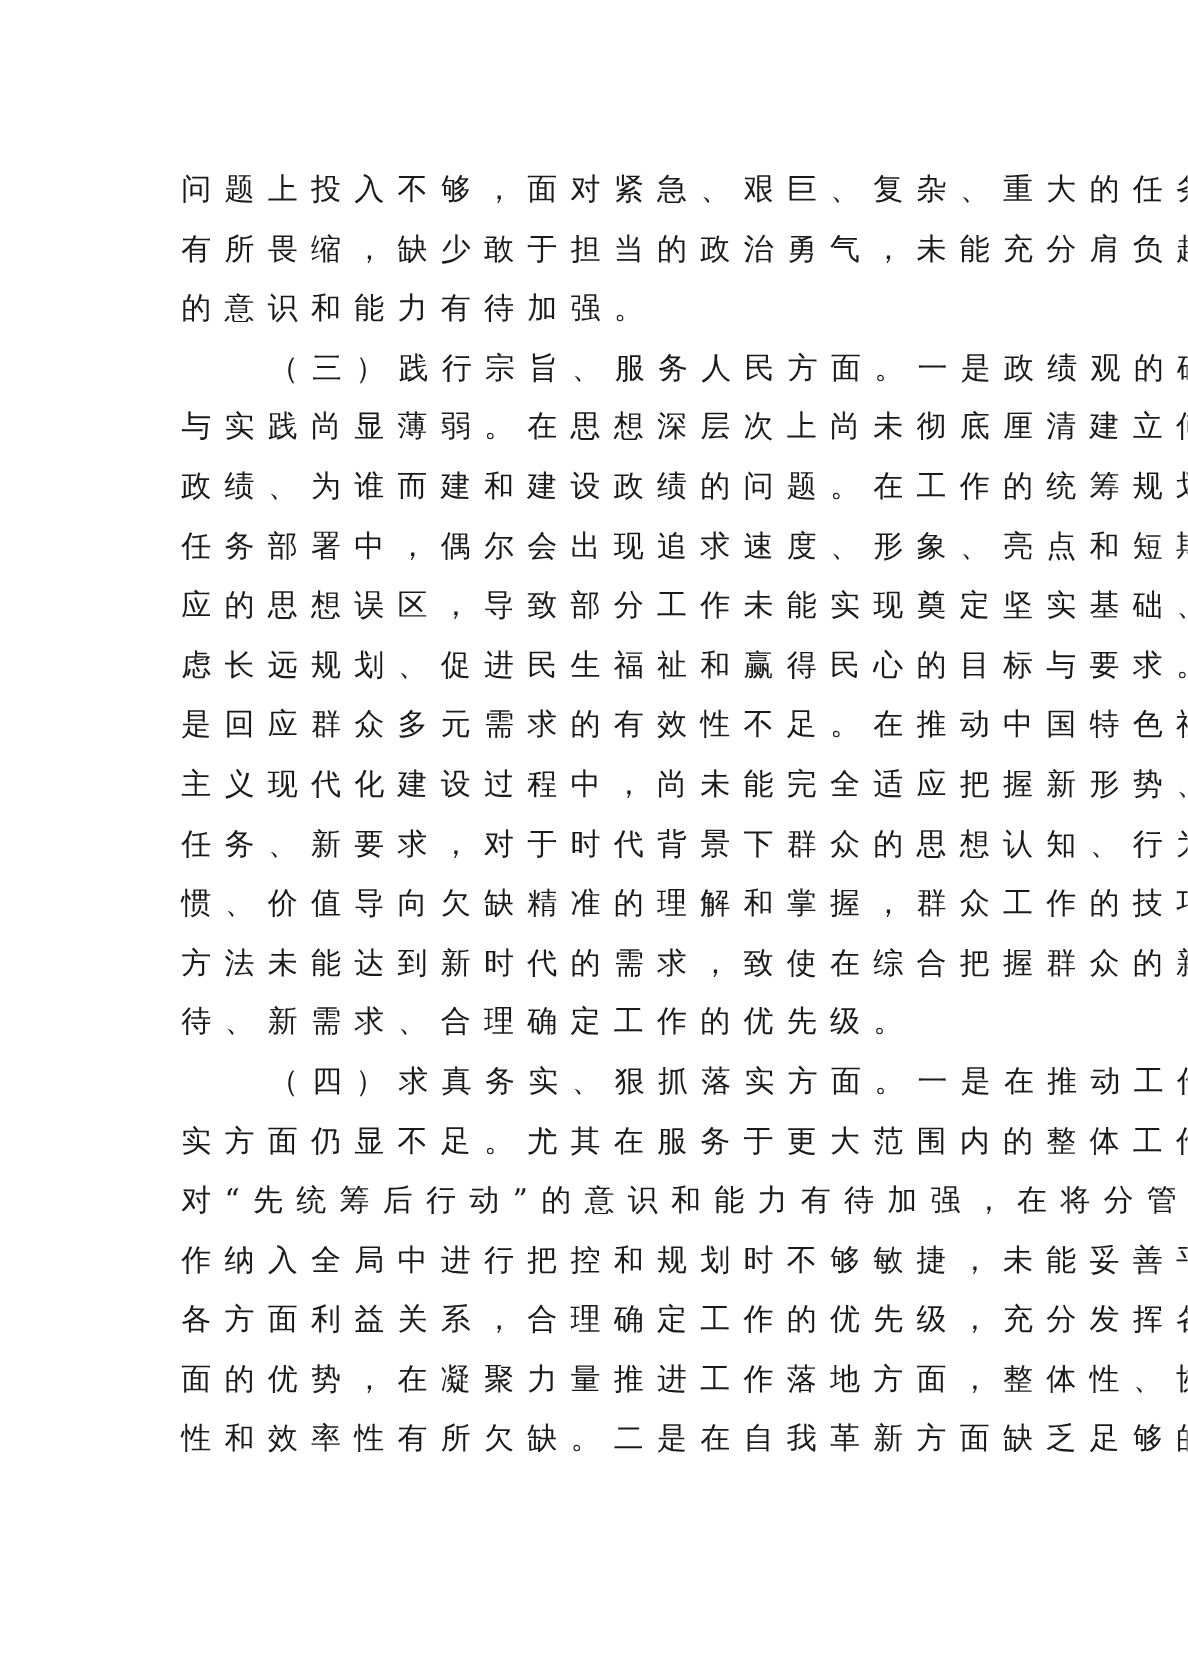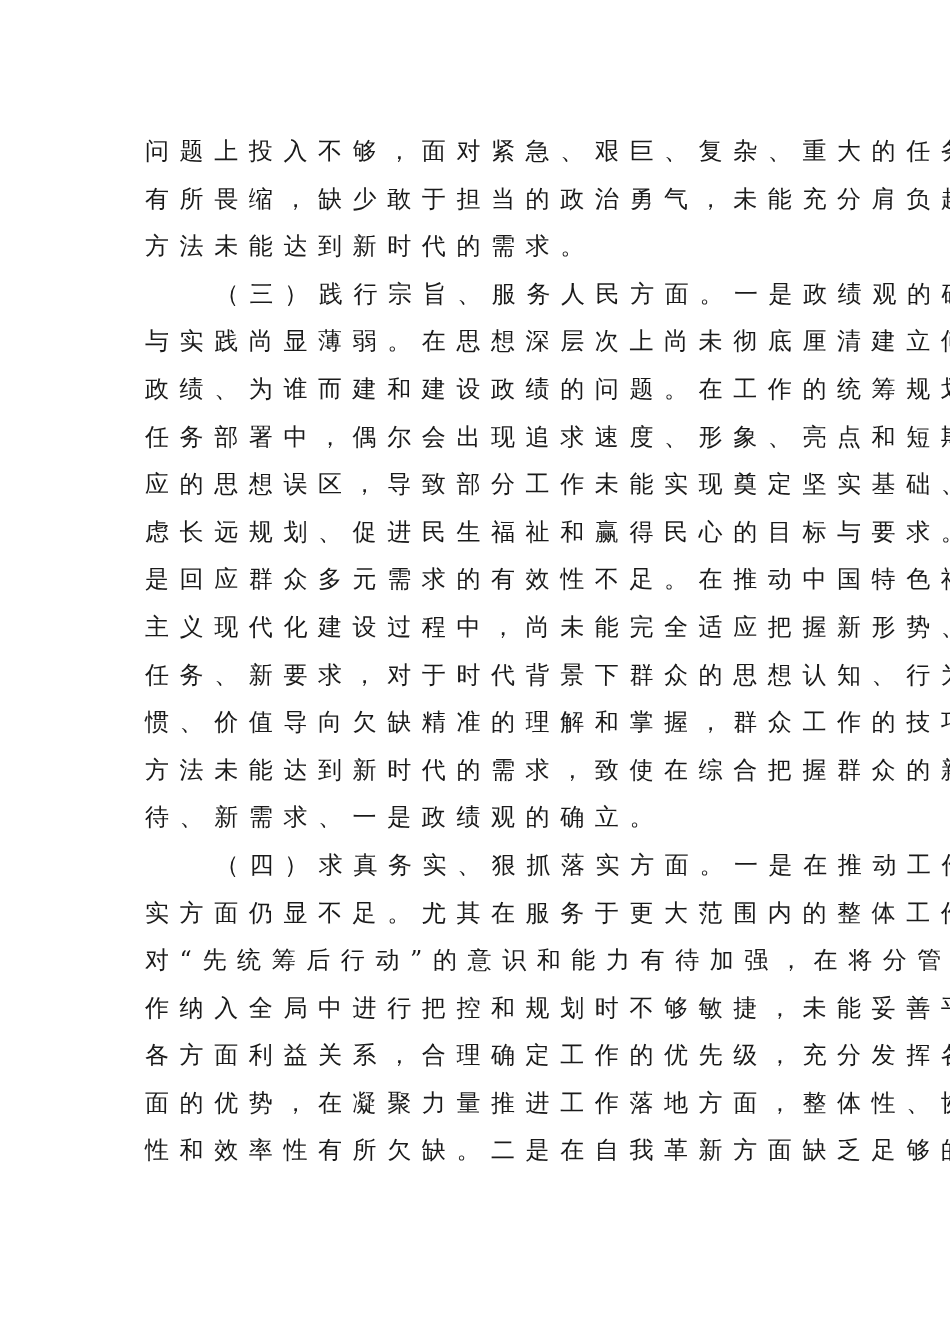--- a/index.html
+++ b/index.html
@@ -22,35 +22,35 @@
   }
   .indent { padding-left: 70px; }
 </style>
 </head>
 <body>
 
 <div class="page">
   <div class="para">
     <span class="line">问题上投入不够，面对紧急、艰巨、复杂、重大的任务时</span>
     <span class="line">有所畏缩，缺少敢于担当的政治勇气，未能充分肩负起与</span>
-    <span class="line">方法未能达到新时代的需求。</span>
+    <span class="line">的意识和能力有待加强。</span>
   </div>
   <div class="para">
     <span class="line indent">（三）践行宗旨、服务人民方面。一是政绩观的确立</span>
     <span class="line">与实践尚显薄弱。在思想深层次上尚未彻底厘清建立何种</span>
     <span class="line">政绩、为谁而建和建设政绩的问题。在工作的统筹规划和</span>
     <span class="line">任务部署中，偶尔会出现追求速度、形象、亮点和短期效</span>
     <span class="line">应的思想误区，导致部分工作未能实现奠定坚实基础、考</span>
     <span class="line">虑长远规划、促进民生福祉和赢得民心的目标与要求。二</span>
     <span class="line">是回应群众多元需求的有效性不足。在推动中国特色社会</span>
     <span class="line">主义现代化建设过程中，尚未能完全适应把握新形势、新</span>
     <span class="line">任务、新要求，对于时代背景下群众的思想认知、行为习</span>
     <span class="line">惯、价值导向欠缺精准的理解和掌握，群众工作的技巧和</span>
     <span class="line">方法未能达到新时代的需求，致使在综合把握群众的新期</span>
-    <span class="line">待、新需求、一是政绩观的确立。</span>
+    <span class="line">待、新需求、合理确定工作的优先级。</span>
   </div>
   <div class="para">
     <span class="line indent">（四）求真务实、狠抓落实方面。一是在推动工作落</span>
     <span class="line">实方面仍显不足。尤其在服务于更大范围内的整体工作时</span>
     <span class="line">对“先统筹后行动”的意识和能力有待加强，在将分管工</span>
     <span class="line">作纳入全局中进行把控和规划时不够敏捷，未能妥善平衡</span>
     <span class="line">各方面利益关系，合理确定工作的优先级，充分发挥各方</span>
     <span class="line">面的优势，在凝聚力量推进工作落地方面，整体性、协调</span>
     <span class="line">性和效率性有所欠缺。二是在自我革新方面缺乏足够的动</span>
   </div>

